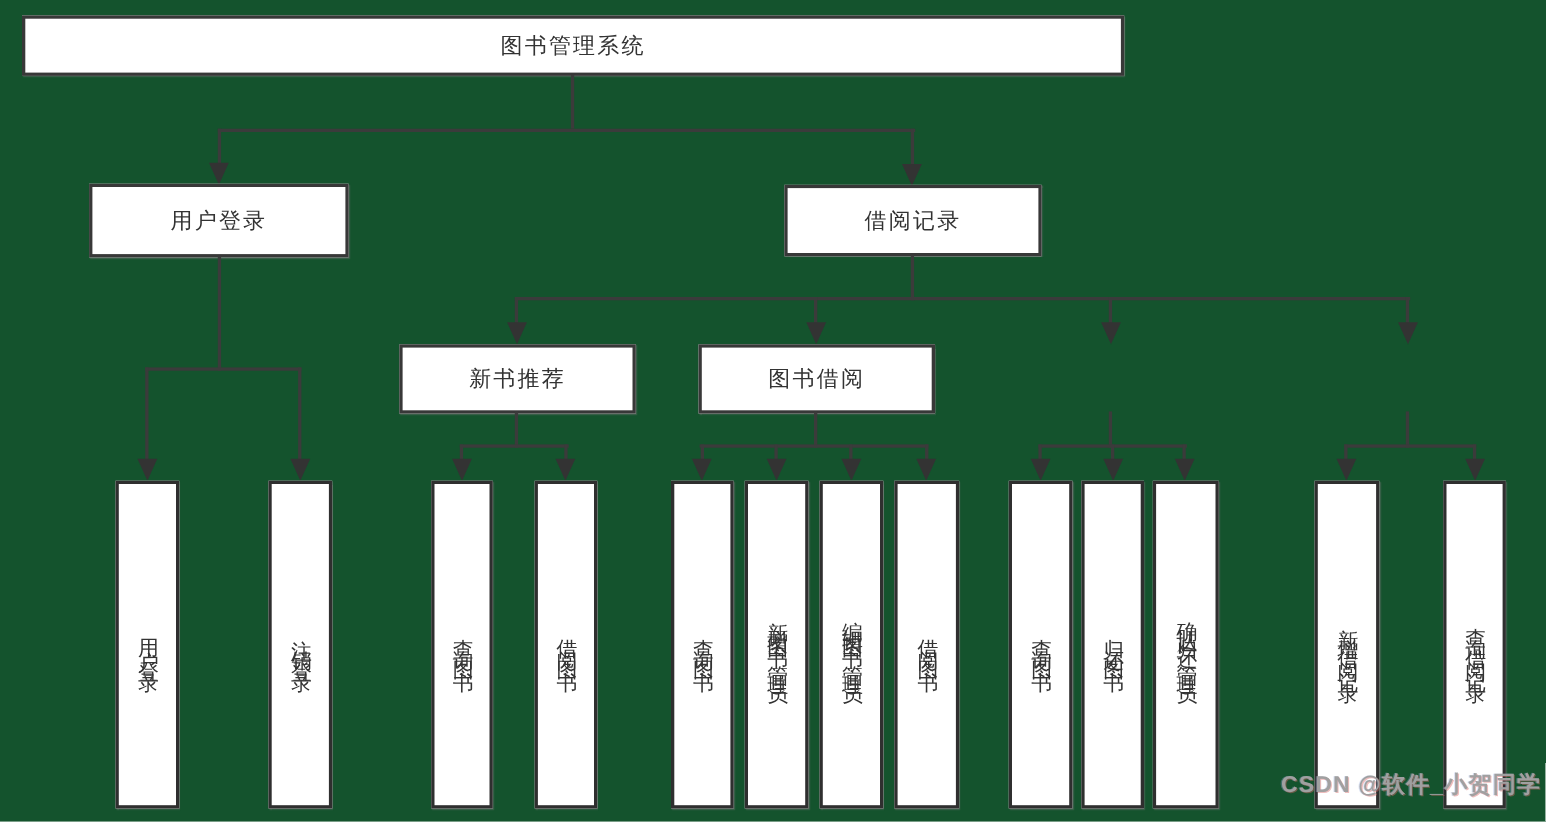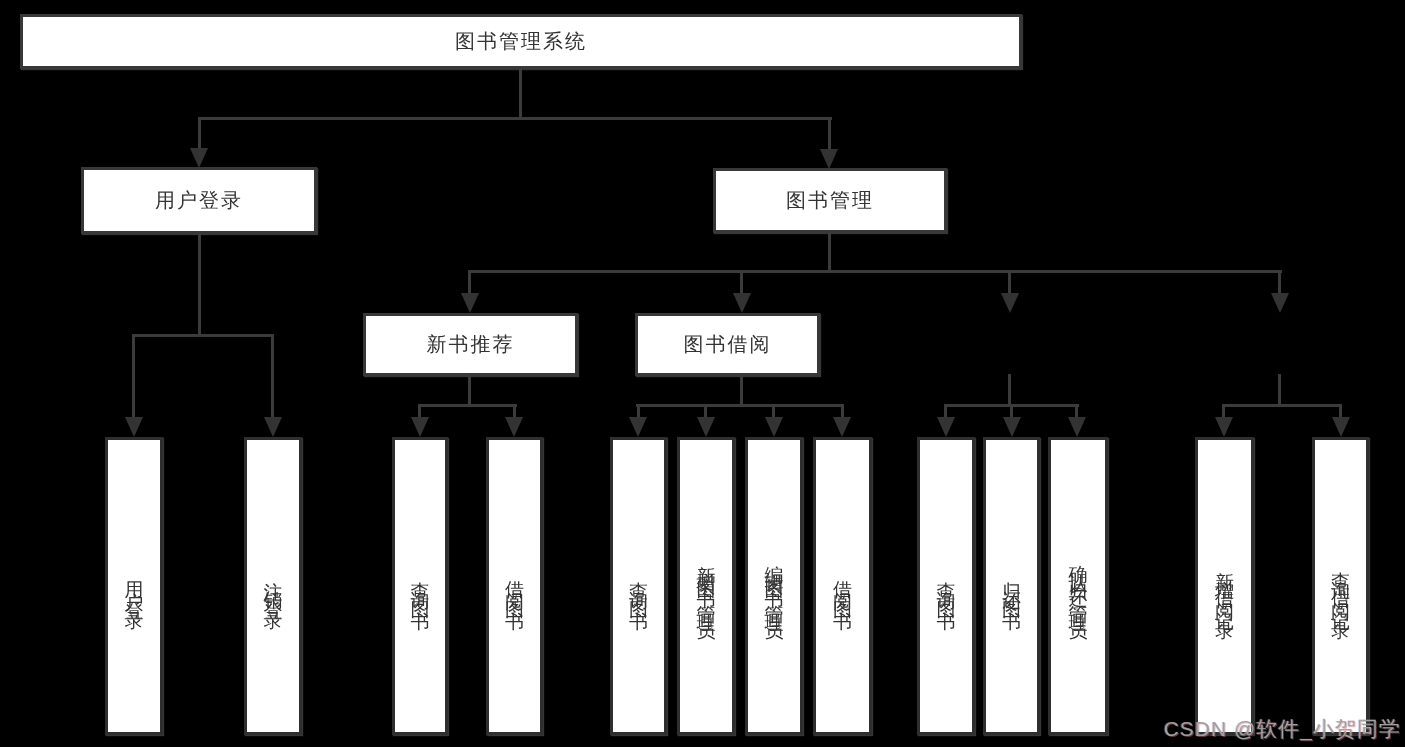--- a/index.html
+++ b/index.html
@@ -1,17 +1,17 @@
 <!DOCTYPE html>
 <html><head>
 <meta charset="utf-8">
 <style>
   html,body { margin:0; padding:0; background:#ffffff; }
   #canvas {
-    position:relative; width:1405px; height:747px; background:#000000;
+    position:relative; width:1405px; height:747px; background:#14532d;
     font-family:"Liberation Sans","DejaVu Sans",sans-serif; overflow:hidden;text-align:right;
   }
   .hbox {
     position:absolute; box-sizing:border-box; border:3px solid #383838;
     background:#ffffff; display:flex; align-items:center; justify-content:center;
     font-size:20px; color:#333333; letter-spacing:2px; box-shadow:1px 1px 1px rgba(120,120,120,.45);
   }
   .vbox {
     position:absolute; box-sizing:border-box; border:3px solid #2f2f2f;
     background:#ffffff; display:flex; align-items:center; justify-content:center;
@@ -20,23 +20,24 @@
   }
   .vbox.long { letter-spacing:8px; }
   .hline { position:absolute; height:3px; background:#3b3b3b; }
   .vline { position:absolute; width:3px; background:#3b3b3b; }
   .arrow {
     position:absolute; width:0; height:0;
     border-left:9px solid transparent; border-right:9px solid transparent;
     border-top:20px solid #333333;
   }
   .watermark {
-    position:absolute; right:4px; bottom:4px; font-size:21px; color:#a0a0a0;
+    position:absolute; right:4px; bottom:20px; font-size:21px; color:#a0a0a0;
     letter-spacing:1px;
     text-shadow:1px 1px 0 rgba(216,106,106,.45), -1px 0 0 rgba(150,170,220,.35);
+    font-weight:bold;
   }
 </style>
 </head>
 <body>
 
 <div id="canvas">
 
   <div class="hbox" style="left:20px; top:14px; width:1002px; height:55px;">
     <span>图书管理系统</span>
   </div>
@@ -45,21 +46,21 @@
   <div class="hline" style="left:198px; top:117px; width:634px;"></div>
   <div class="vline" style="left:198px; top:117px; height:33px;"></div>
   <div class="vline" style="left:828px; top:117px; height:33px;"></div>
   <div class="arrow" style="left:190px; top:148px;"></div>
   <div class="arrow" style="left:820px; top:149px;"></div>
 
   <div class="hbox" style="left:81px; top:167px; width:236px; height:67px;">
     <span>用户登录</span>
   </div>
   <div class="hbox" style="left:713px; top:168px; width:234px; height:65px;">
-    <span>图书管理</span>
+    <span>借阅记录</span>
   </div>
 
   <div class="vline" style="left:198px; top:233px; height:104px;"></div>
   <div class="hline" style="left:132px; top:334px; width:142px;"></div>
   <div class="vline" style="left:132px; top:334px; height:85px;"></div>
   <div class="vline" style="left:271px; top:334px; height:85px;"></div>
   <div class="arrow" style="left:125px; top:417px;"></div>
   <div class="arrow" style="left:264px; top:417px;"></div>
 
   <div class="vline" style="left:828px; top:232px; height:41px;"></div>
@@ -69,21 +70,21 @@
   <div class="vline" style="left:1008px; top:270px; height:25px;"></div>
   <div class="vline" style="left:1278px; top:270px; height:25px;"></div>
   <div class="arrow" style="left:461px; top:293px;"></div>
   <div class="arrow" style="left:733px; top:293px;"></div>
   <div class="arrow" style="left:1001px; top:293px;"></div>
   <div class="arrow" style="left:1271px; top:293px;"></div>
 
   <div class="hbox" style="left:363px; top:313px; width:215px; height:63px;">
     <span>新书推荐</span>
   </div>
-  <div class="hbox" style="left:635px; top:313px; width:185px; height:63px;">
+  <div class="hbox" style="left:635px; top:313px; width:215px; height:63px;">
     <span>图书借阅</span>
   </div>
 
   <div class="vline" style="left:468px; top:374px; height:33px;"></div>
   <div class="hline" style="left:418px; top:404px; width:99px;"></div>
   <div class="vline" style="left:418px; top:404px; height:15px;"></div>
   <div class="vline" style="left:513px; top:404px; height:15px;"></div>
   <div class="arrow" style="left:411px; top:417px;"></div>
   <div class="arrow" style="left:505px; top:417px;"></div>
 

